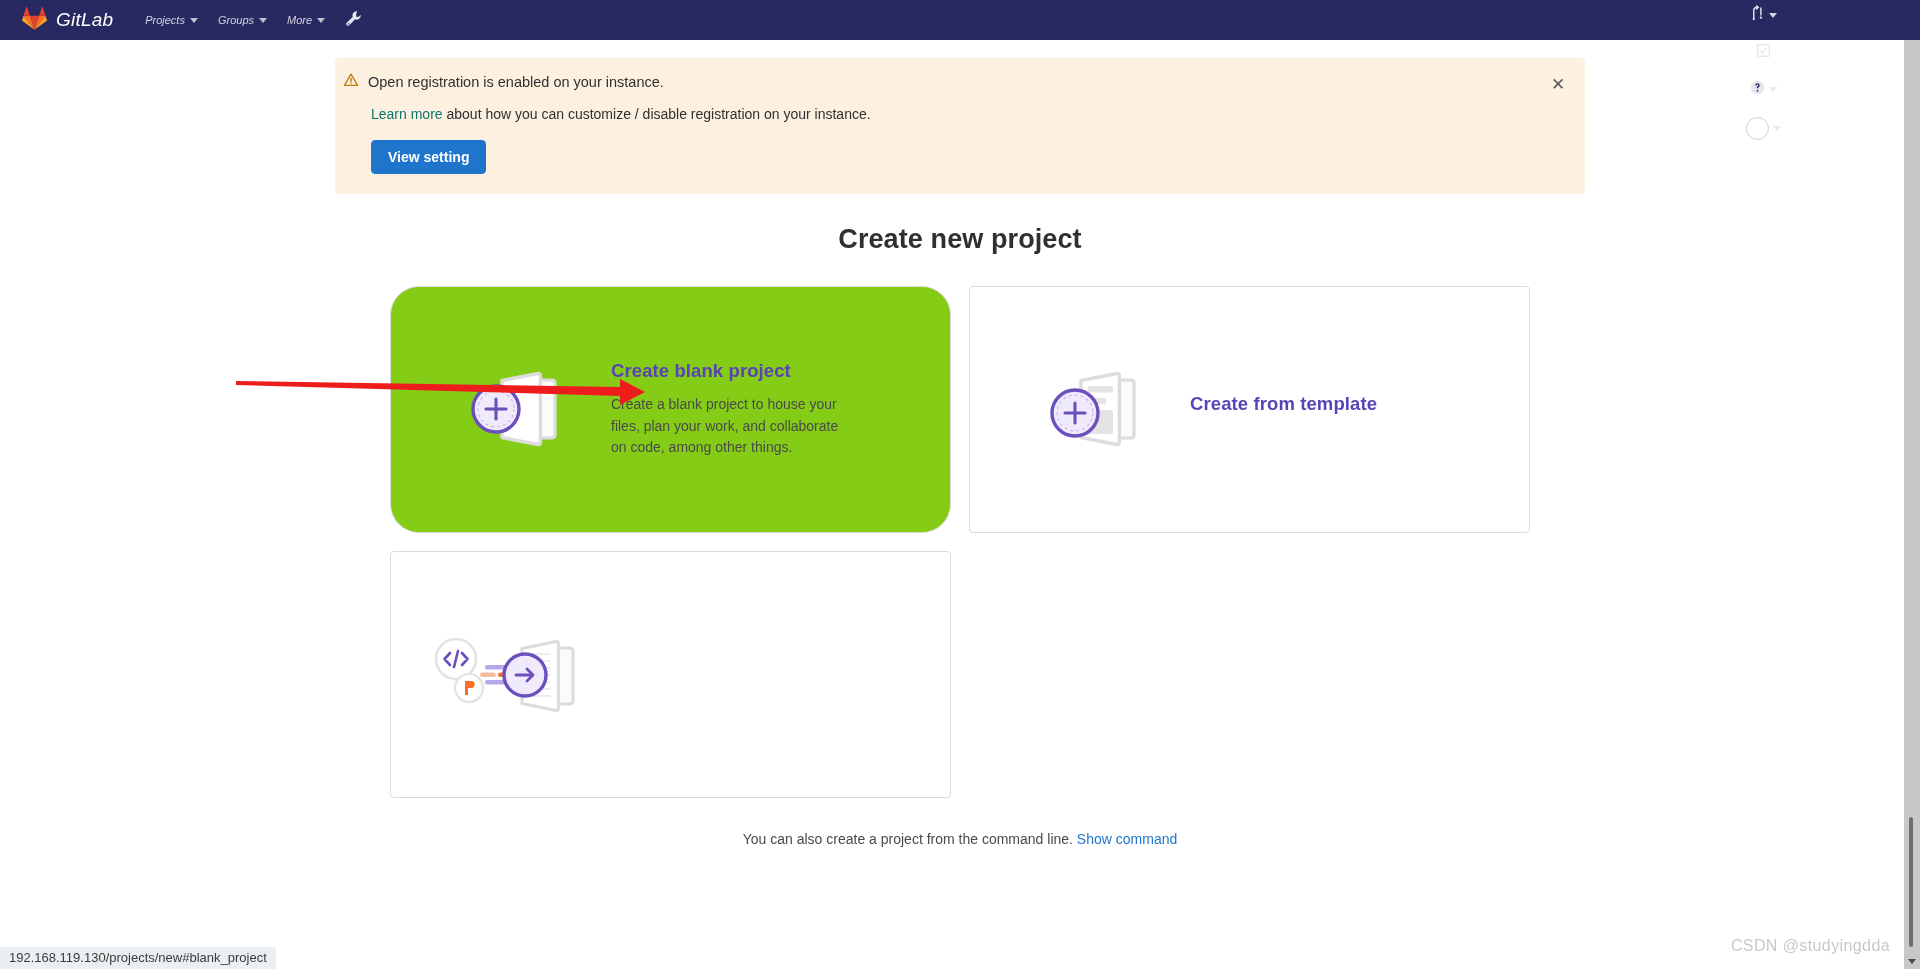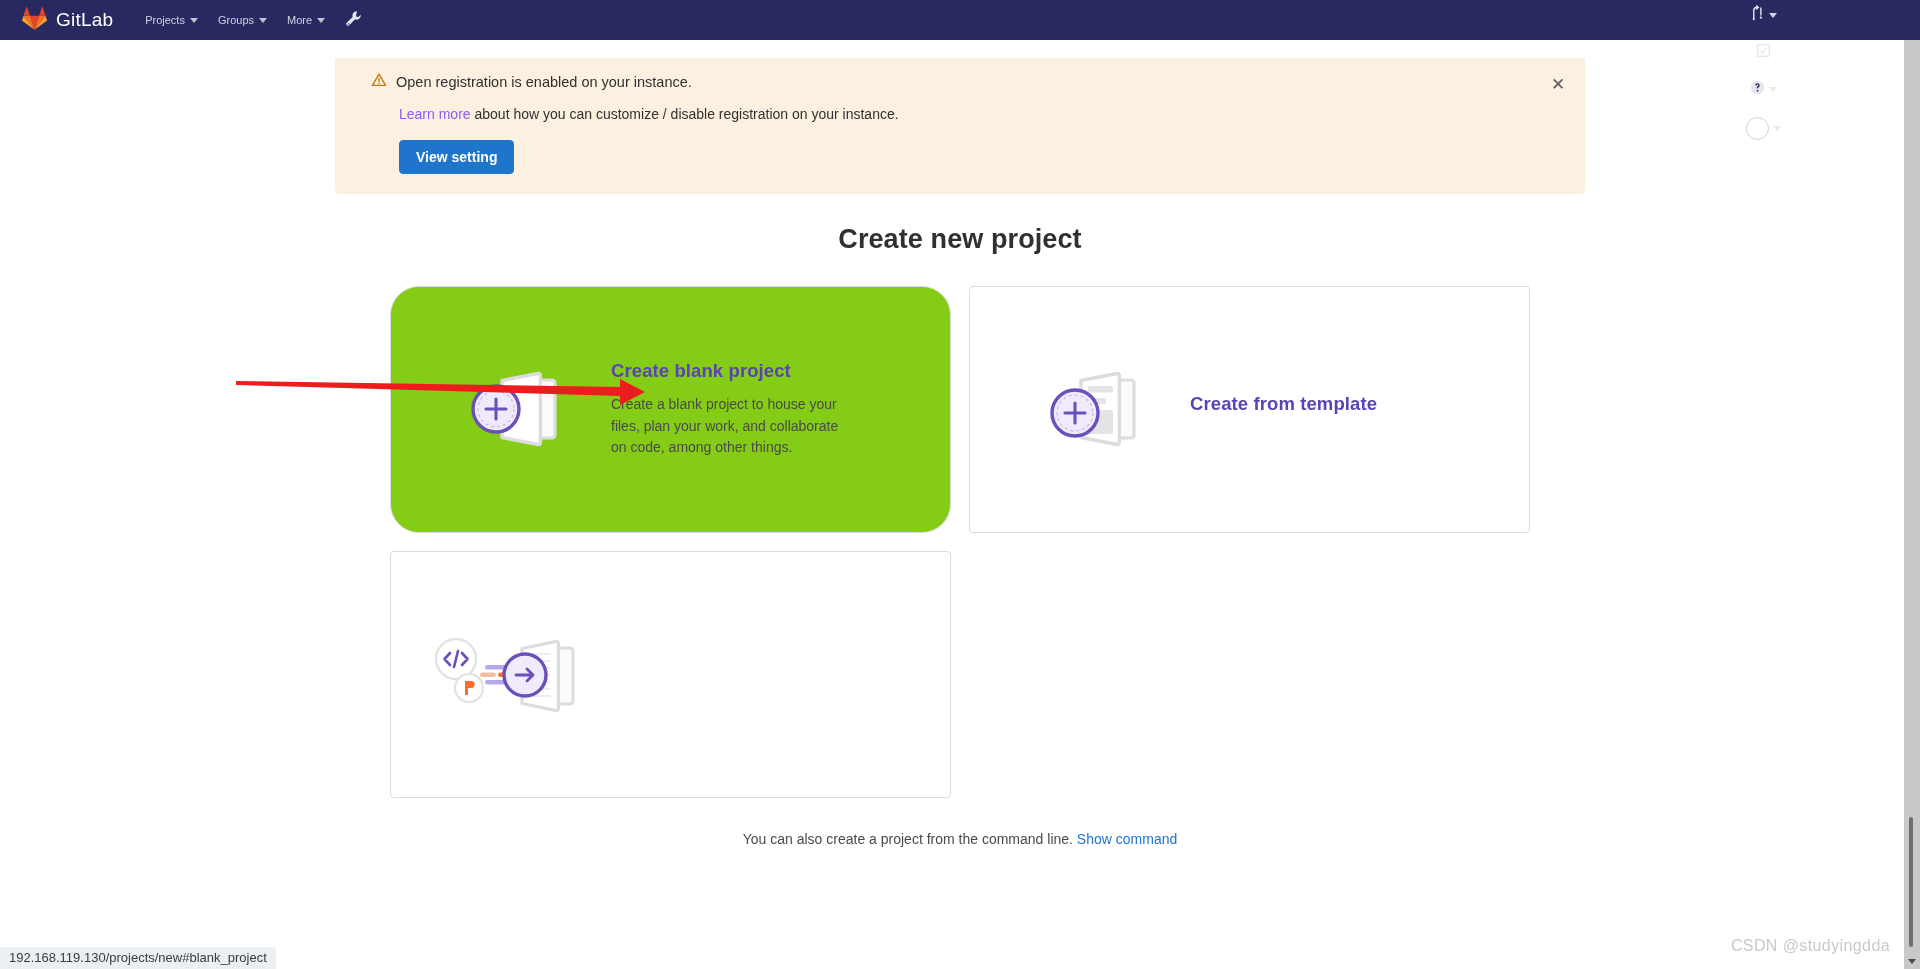--- a/index.html
+++ b/index.html
@@ -10,21 +10,21 @@
   }
   body { position: relative; }
 
   
   .navbar {
     height: 40px; background: #292961;
     display: flex; align-items: center;
     padding: 0 18px 0 22px;
     position: relative; z-index: 30;
   }
-  .nav-left { display: flex; align-items: center; }
+  .nav-left { display: flex; align-items: center; font-style: italic; }
   .brand { display: flex; align-items: center; gap: 9px; margin-right: 22px; }
   .brand-name { color: #fff; font-size: 19px; letter-spacing: .2px; }
   .nav-item {
     color: #d2d2de; font-size: 11px;
     display: flex; align-items: center; gap: 5px;
     padding: 9px 10px; border-radius: 3px; cursor: pointer;
     white-space: nowrap;
   }
   .caret {
     width: 0; height: 0;
@@ -57,26 +57,26 @@
   }
   .help-badge {
     position: absolute; top: 5px; right: 17px;
     width: 7px; height: 7px; border-radius: 50%; background: #fff;
   }
 
   
   .alert-zone { padding-top: 18px; display: flex; justify-content: center; }
   .alert {
     width: 1250px; background: #fcf1e1; border-radius: 3px;
-    padding: 14px 20px 20px 36px; position: relative;
+    padding: 14px 20px 20px 8px; position: relative;
   }
   .alert-row1 { display: flex; align-items: center; gap: 9px; }
   .alert-title { font-size: 14.5px; color: #303030; }
   .alert-body { font-size: 14px; color: #303030; margin: 14px 0 0 28px; }
-  .alert-link { color: #8b5cf6; text-decoration: none; cursor: pointer; }
+  .alert-link { color: #0f766e; text-decoration: none; cursor: pointer; }
   .alert-btn {
     margin: 18px 0 0 28px;
     background: #1f75cb; color: #fff; border: 1px solid #1f75cb;
     font-size: 14px; padding: 8px 16px; border-radius: 4px; cursor: pointer;
     font-family: "Liberation Sans", sans-serif;
     font-weight: bold;
   }
   .alert-close {
     position: absolute; top: 13px; right: 14px;
     width: 26px; height: 26px; border: none; background: transparent;

